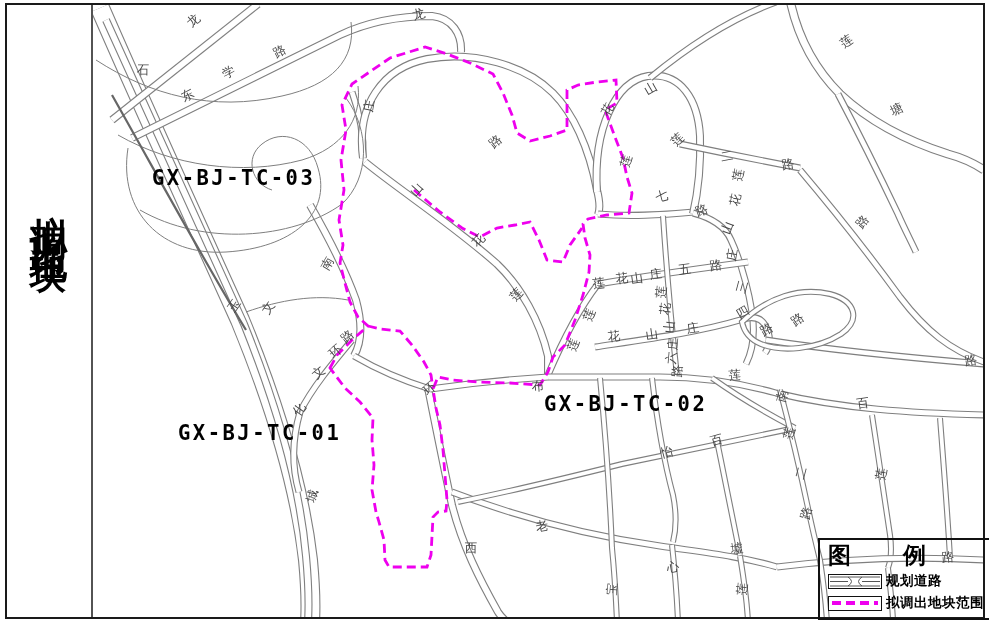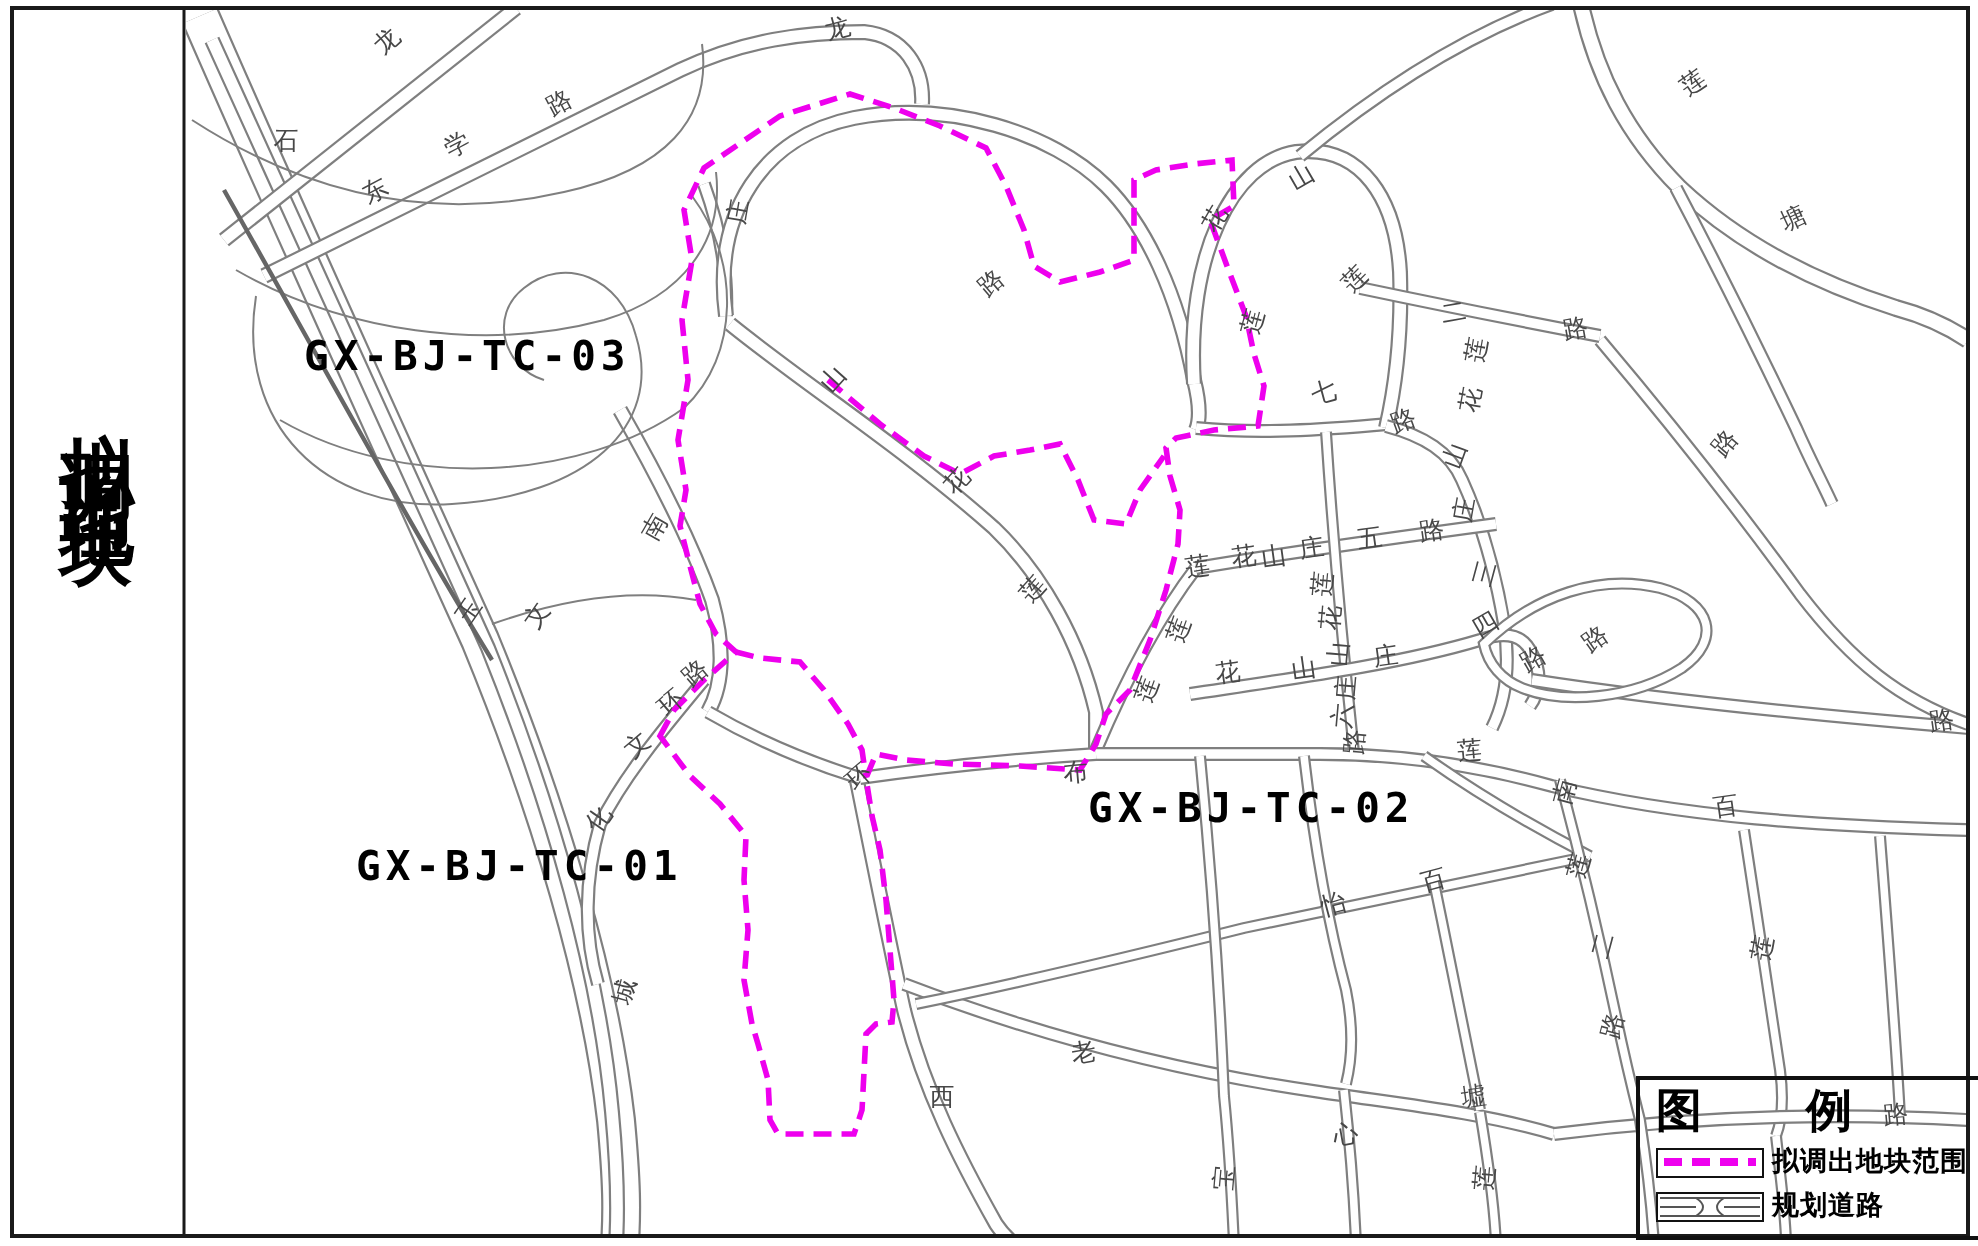--- a/index.html
+++ b/index.html
@@ -201,32 +201,32 @@
     <rect id="frame-rect" x="6" y="4" width="978" height="614" fill="none" stroke="#1a1a1a" stroke-width="2"></rect>
     <line id="divider-line" x1="92" y1="4" x2="92" y2="618" stroke="#1a1a1a" stroke-width="1.5"></line>
   </svg>
 
   <div class="sheet-title">拟调出地块</div>
 
   <div class="legend">
     <div class="legend-title">图　　例</div>
     <div class="legend-row">
       <span class="swatch">
-        <span class="dashline"></span>
-      </span>
-      <span class="legend-label">拟调出地块范围</span>
-    </div>
-    <div class="legend-row">
-      <span class="swatch">
         <svg width="50" height="11" viewBox="0 0 50 11">
           <line x1="0" y1="1" x2="50" y2="1" stroke="#555" stroke-width="1"></line>
           <line x1="0" y1="10" x2="50" y2="10" stroke="#555" stroke-width="1"></line>
           <line x1="0" y1="5.5" x2="18" y2="5.5" stroke="#555" stroke-width="1"></line>
           <line x1="32" y1="5.5" x2="50" y2="5.5" stroke="#555" stroke-width="1"></line>
           <path d="M18,1 Q25,5.5 18,10" fill="none" stroke="#555" stroke-width="1"></path>
           <path d="M32,1 Q25,5.5 32,10" fill="none" stroke="#555" stroke-width="1"></path>
         </svg>
       </span>
       <span class="legend-label">规划道路</span>
     </div>
+    <div class="legend-row">
+      <span class="swatch">
+        <span class="dashline"></span>
+      </span>
+      <span class="legend-label">拟调出地块范围</span>
+    </div>
   </div>
 
 </div>
 
 </body></html>

